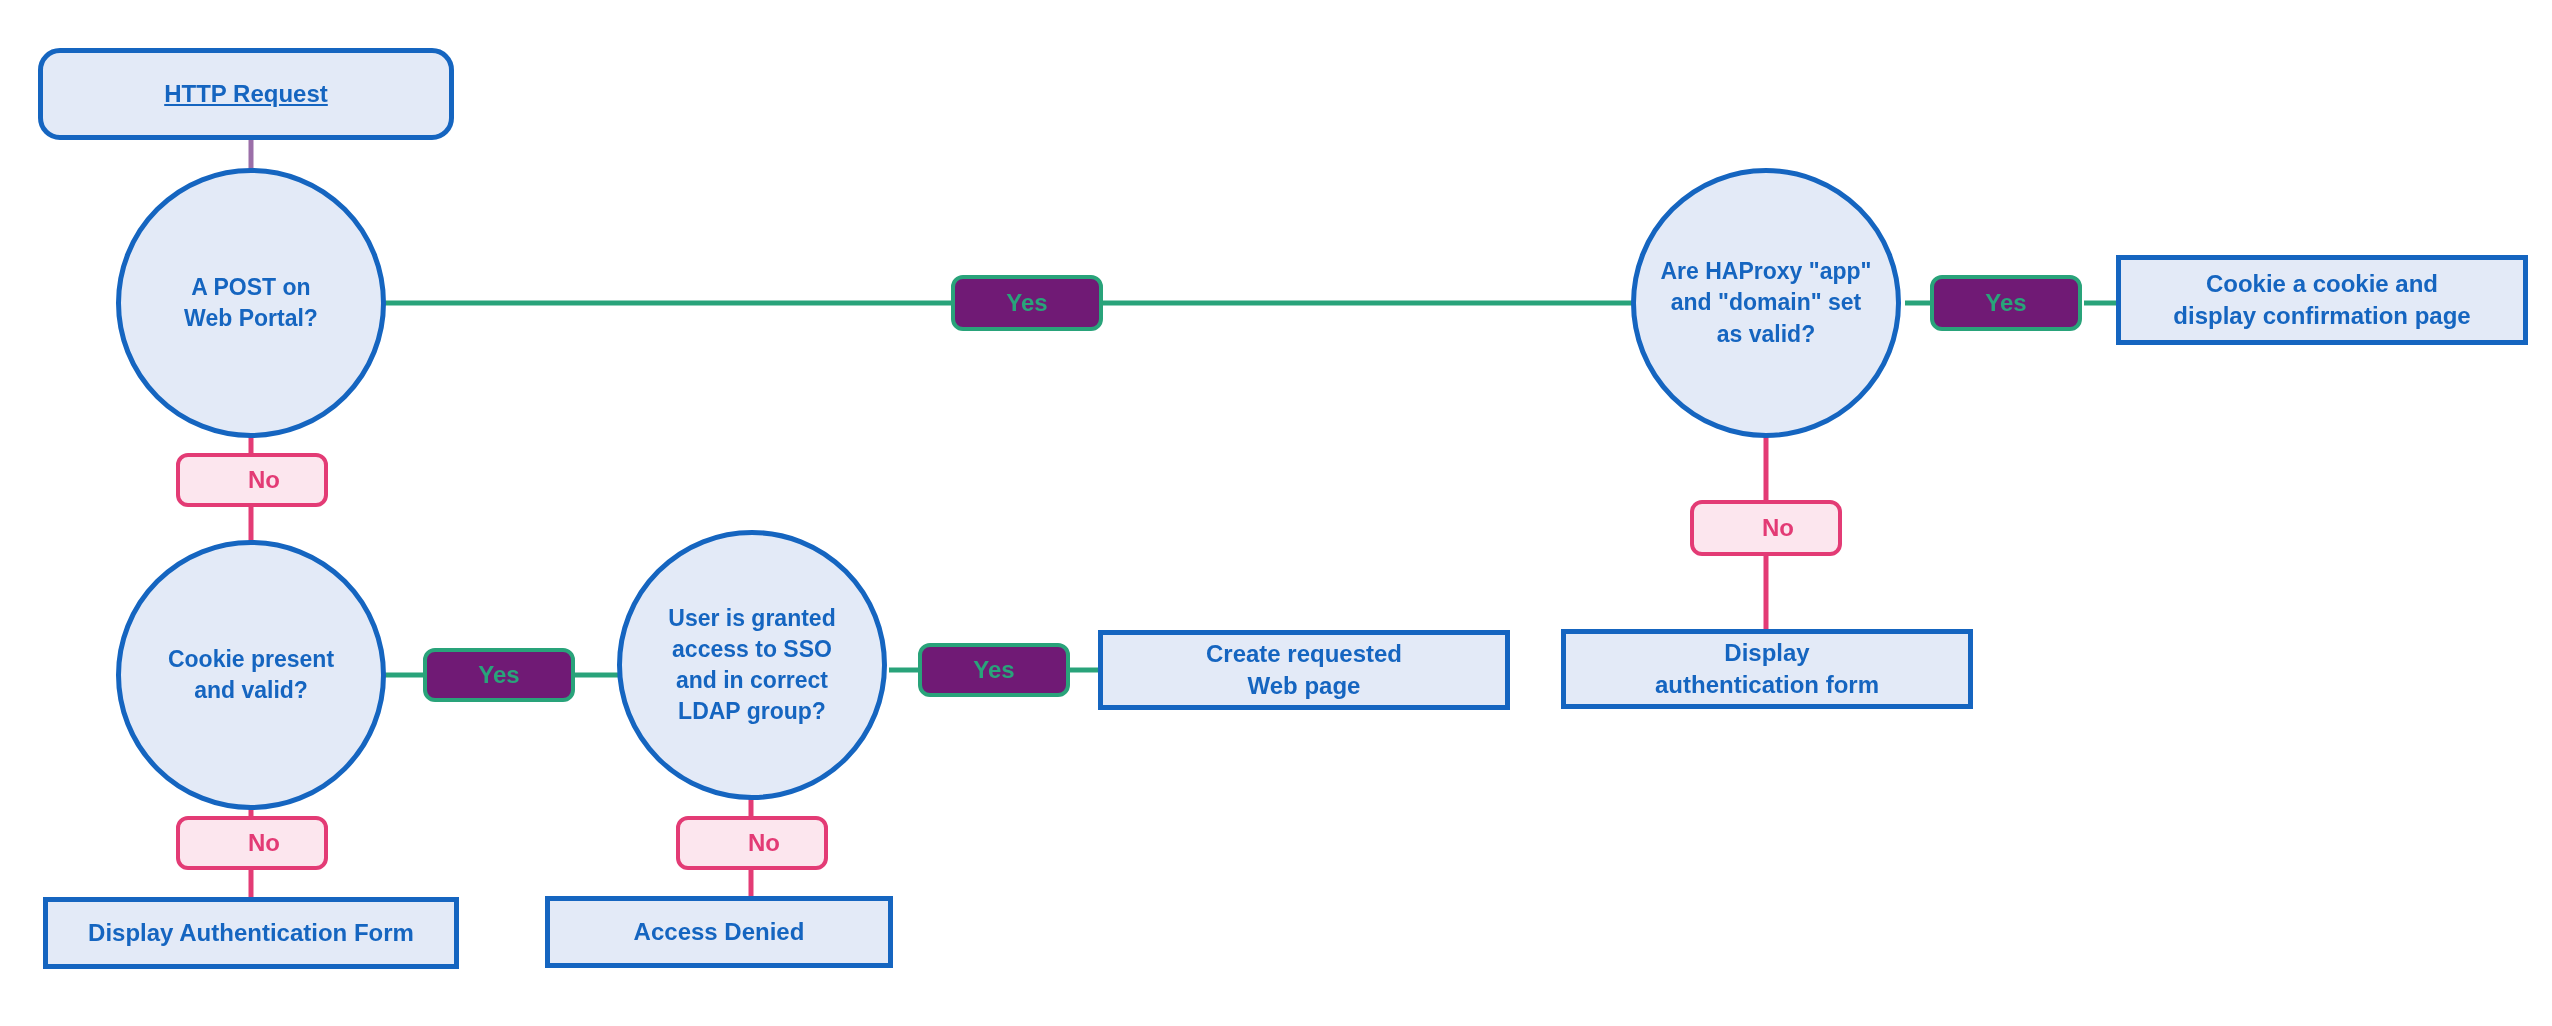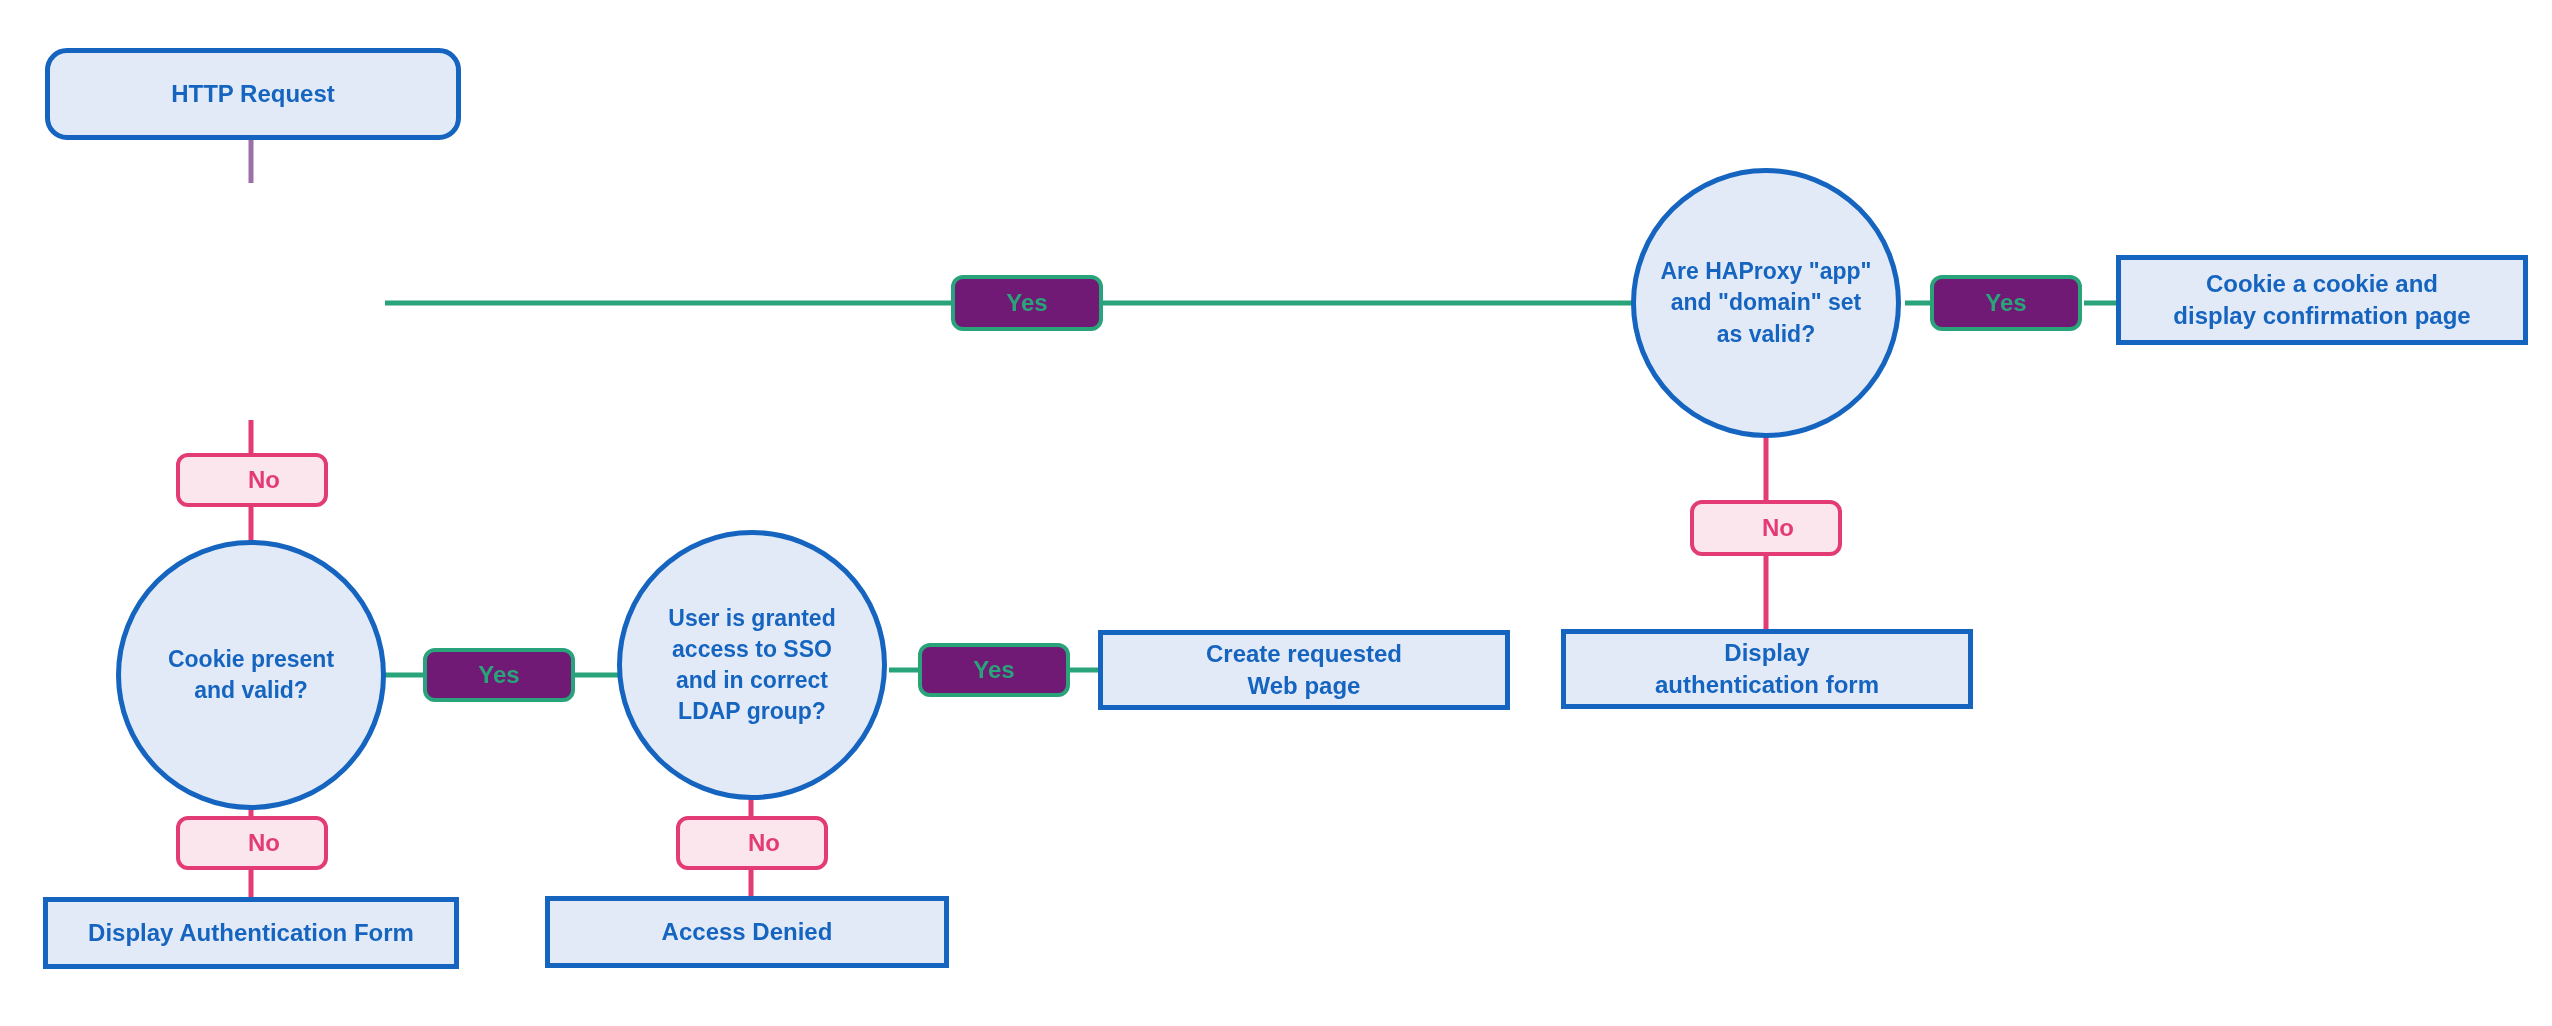--- a/index.html
+++ b/index.html
@@ -104,34 +104,36 @@
     <line x1="751" y1="790" x2="751" y2="818" stroke="#E33B75" stroke-width="5"></line>
     <line x1="751" y1="869" x2="751" y2="896" stroke="#E33B75" stroke-width="5"></line>
 
     <line x1="1905" y1="303" x2="1930" y2="303" stroke="#29A37A" stroke-width="5"></line>
     <line x1="2084" y1="303" x2="2116" y2="303" stroke="#29A37A" stroke-width="5"></line>
 
     <line x1="1766" y1="424" x2="1766" y2="503" stroke="#E33B75" stroke-width="5"></line>
     <line x1="1766" y1="554" x2="1766" y2="630" stroke="#E33B75" stroke-width="5"></line>
   </svg>
 
-  <div class="node node-stadium" style="left:45px; top:48px; width:416px; height:92px;">HTTP Request</div>
+  <div class="node node-stadium" style="left:38px; top:48px; width:416px; height:92px;text-decoration:underline;">HTTP Request</div>
 
+  <div class="node node-circle" style="left:116px; top:168px; width:270px; height:270px;">A POST on
+Web Portal?</div>
 
   <div class="node node-circle" style="left:617px; top:530px; width:270px; height:270px;">User is granted
 access to SSO
 and in correct
 LDAP group?</div>
 
   <div class="node node-circle" style="left:116px; top:540px; width:270px; height:270px;">Cookie present
 and valid?</div>
 
   <div class="node node-rect" style="left:43px; top:897px; width:416px; height:72px;">Display Authentication Form</div>
 
-  <div class="node node-rect" style="left:545px; top:896px; width:404px; height:72px;">Access Denied</div>
+  <div class="node node-rect" style="left:545px; top:896px; width:348px; height:72px;">Access Denied</div>
 
   <div class="node node-rect" style="left:1098px; top:630px; width:412px; height:80px;">Create requested
 Web page</div>
 
   <div class="node node-circle" style="left:1631px; top:168px; width:270px; height:270px;">Are HAProxy "app"
 and "domain" set
 as valid?</div>
 
   <div class="node node-rect" style="left:2116px; top:255px; width:412px; height:90px;">Cookie a cookie and
 display confirmation page</div>

